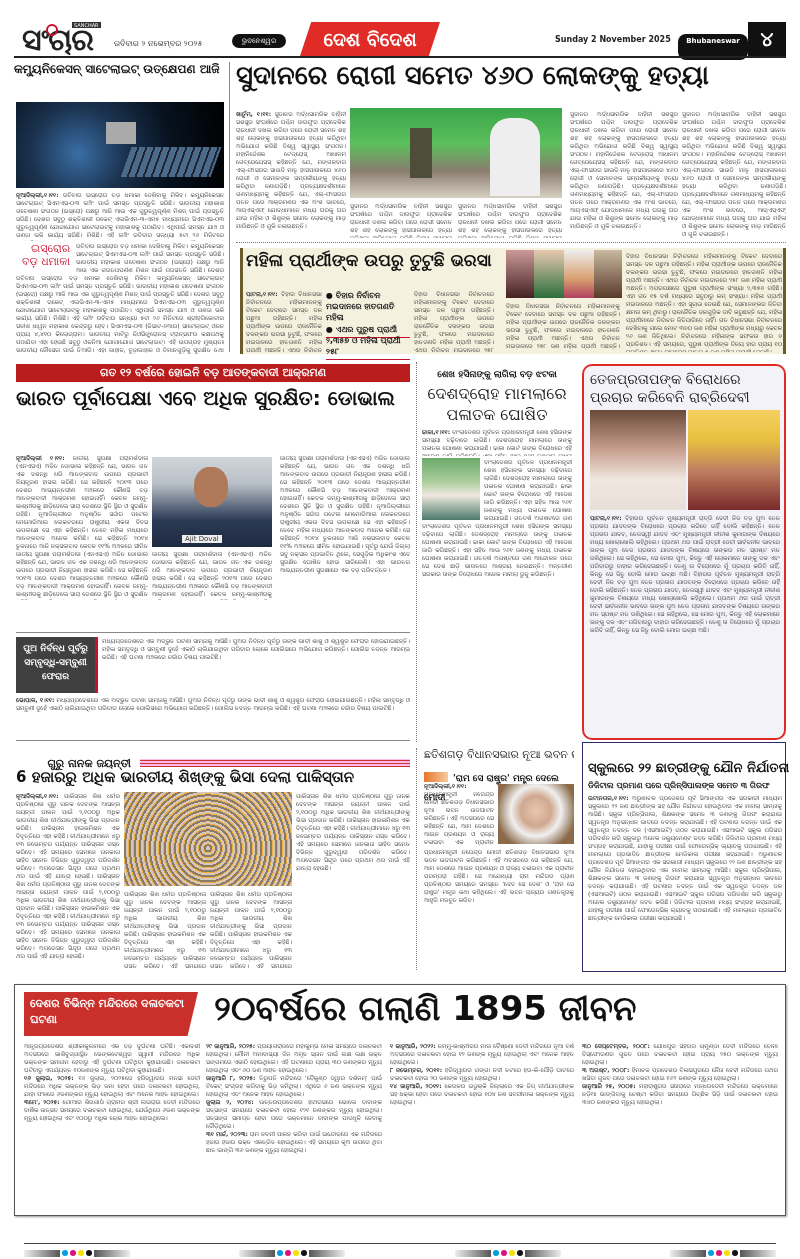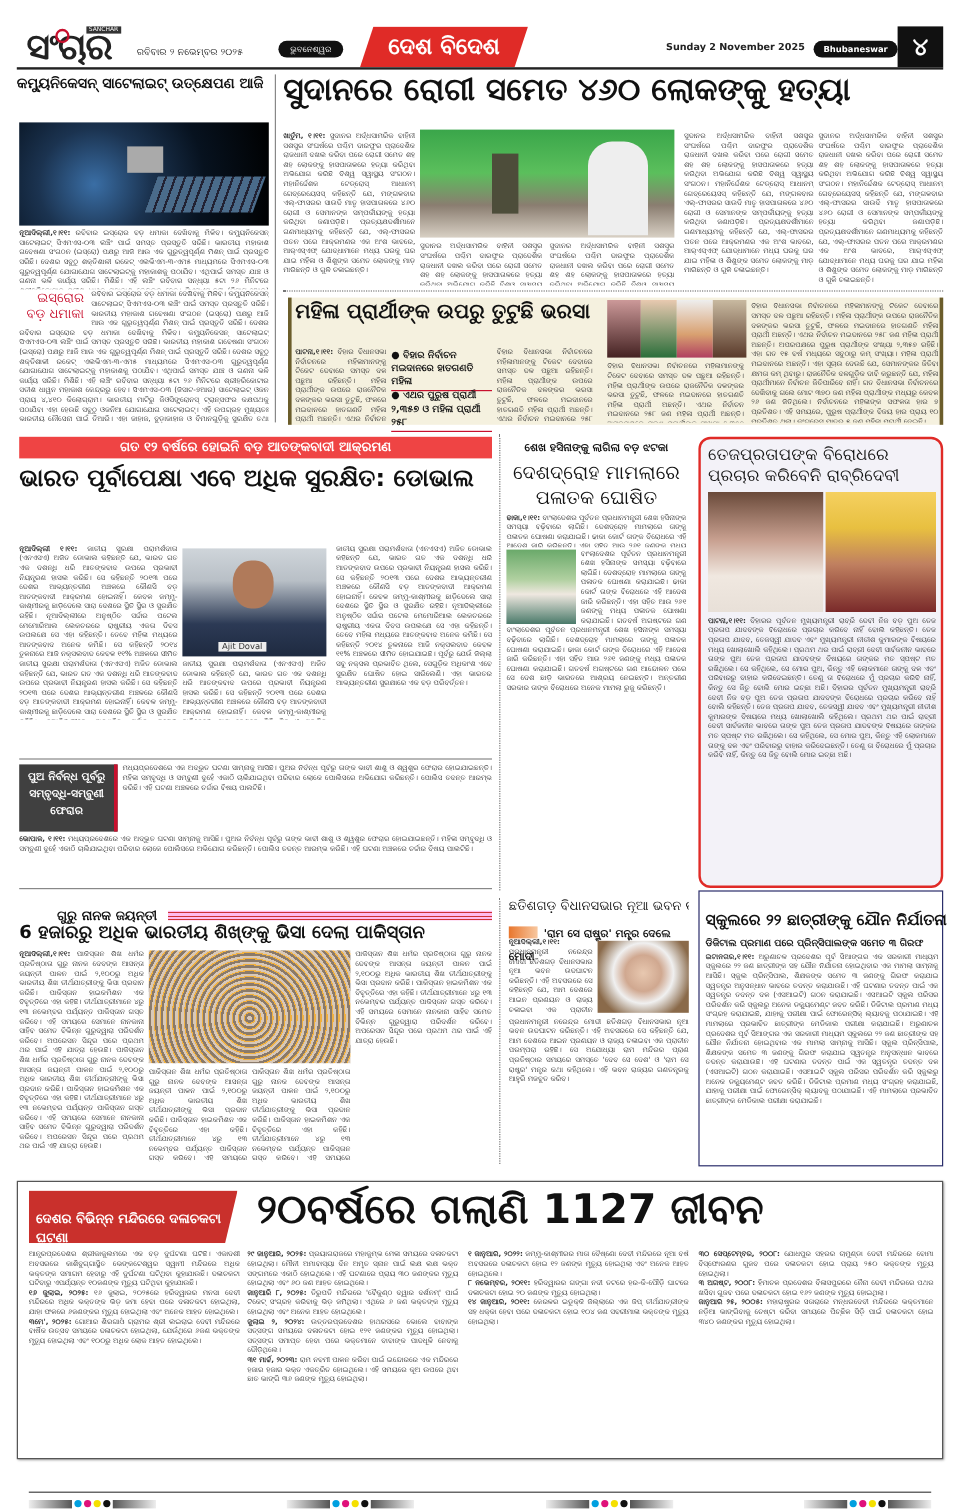--- a/index.html
+++ b/index.html
@@ -5,21 +5,21 @@
   * { box-sizing: border-box; margin: 0; padding: 0; }
   body { width: 800px; height: 1259px; background: #fff; font-family: "DejaVu Sans", sans-serif; color: #111; position: relative; overflow: hidden; }
   .abs { position: absolute; }
   
   .logo { left: 22px; top: 22px; font-size: 30px; font-weight: bold; color: #222; letter-spacing: -1px; }
   .logo-dot { left: 46px; top: 24px; width: 12px; height: 12px; border: 2px solid #c8102e; border-radius: 50%; }
   .odia-date { left: 114px; top: 39px; font-size: 8px; color: #222; }
   .loc-pill { left: 232px; top: 34px; width: 54px; height: 14px; background: #111; color: #fff; font-size: 7px; border-radius: 8px; text-align: center; line-height: 14px; }
   .section-banner { left: 300px; top: 22px; width: 140px; height: 34px; background: #e02b27; color: #fff; font-size: 19px; font-weight: bold; text-align: center; line-height: 34px; clip-path: polygon(8% 0, 100% 0, 92% 100%, 0 100%); }
   .eng-date { left: 555px; top: 35px; font-size: 8px; font-weight: bold; color: #222; }
-  .eng-pill { left: 678px; top: 34px; width: 70px; height: 14px; background: #111; color: #fff; font-size: 7px; border-radius: 8px; text-align: center; line-height: 14px; font-weight: bold; }
+  .eng-pill { left: 678px; top: 34px; width: 70px; height: 26px; background: #111; color: #fff; font-size: 7px; border-radius: 8px; text-align: center; line-height: 14px; font-weight: bold; }
   .page-no { left: 748px; top: 22px; width: 38px; height: 34px; background: #111; color: #fff; font-size: 20px; text-align: center; line-height: 34px; font-weight: bold; }
   .mast-rule { left: 14px; top: 56px; width: 772px; height: 2px; background: #222; }
   
   .hl { font-weight: bold; color: #111; }
   .body-text { font-size: 6px; line-height: 8px; color: #333; overflow: hidden; text-align: justify; }
   .photo { background: linear-gradient(135deg,#556 0%,#889 50%,#334 100%); }
   .vrule { width: 1px; background: #888; }
   .hrule { height: 1px; background: #888; }
   .dotted { border-top: 1px dotted #777; height: 0; }
 </style>
@@ -56,31 +56,31 @@
 </div>
 <div class="abs body-text" style="left:350px;top:202px;width:102px;height:36px;">ସୁଦାନର ଅର୍ଦ୍ଧସାମରିକ ବାହିନୀ ସଶସ୍ତ୍ର ସଂଘର୍ଷରେ ପଶ୍ଚିମ ଦାରଫୁର ପ୍ରାଦେଶିକ ରାଜଧାନୀ ଦଖଲ କରିବା ପରେ ରୋଗୀ ସମେତ ଶହ ଶହ ଲୋକଙ୍କୁ ହାସପାତାଳରେ ହତ୍ୟା କରିଥିବା ଅଭିଯୋଗ କରିଛି ବିଶ୍ୱ ସ୍ୱାସ୍ଥ୍ୟ ସଂଗଠନ। ମହାନିର୍ଦ୍ଦେଶକ ଟେଡ୍ରୋସ୍ ଆଧାନମ୍ ଗେବ୍ରେୟେସସ୍ କହିଛନ୍ତି ଯେ, ମଙ୍ଗଳବାର ଏଲ୍-ଫାସରର ସାଉଦି ମାତୃ ହାସପାତାଳରେ ୪୬୦ ରୋଗୀ ଓ ସେମାନଙ୍କ ସମ୍ପର୍କୀୟଙ୍କୁ ହତ୍ୟା କରିଥିବା ଜଣାପଡ଼ିଛି। ପ୍ରତ୍ୟକ୍ଷଦର୍ଶୀମାନେ ଗଣମାଧ୍ୟମକୁ କହିଛନ୍ତି ଯେ, ଏଲ୍-ଫାସରର ପତନ ପରେ ଆକ୍ରମଣର ଏକ ଅଂଶ ଭାବରେ, ଆର୍‌ଏସ୍‌ଏଫ୍ ଯୋଦ୍ଧାମାନେ ମଧ୍ୟ ଘରକୁ ଘର ଯାଇ ମହିଳା ଓ ଶିଶୁଙ୍କ ସମେତ ଲୋକଙ୍କୁ ମାଡ଼ ମାରିଛନ୍ତି ଓ ଗୁଳି ଚଳାଇଛନ୍ତି।</div>
 <div class="abs body-text" style="left:458px;top:202px;width:104px;height:36px;">ସୁଦାନର ଅର୍ଦ୍ଧସାମରିକ ବାହିନୀ ସଶସ୍ତ୍ର ସଂଘର୍ଷରେ ପଶ୍ଚିମ ଦାରଫୁର ପ୍ରାଦେଶିକ ରାଜଧାନୀ ଦଖଲ କରିବା ପରେ ରୋଗୀ ସମେତ ଶହ ଶହ ଲୋକଙ୍କୁ ହାସପାତାଳରେ ହତ୍ୟା କରିଥିବା ଅଭିଯୋଗ କରିଛି ବିଶ୍ୱ ସ୍ୱାସ୍ଥ୍ୟ ସଂଗଠନ। ମହାନିର୍ଦ୍ଦେଶକ ଟେଡ୍ରୋସ୍ ଆଧାନମ୍ ଗେବ୍ରେୟେସସ୍ କହିଛନ୍ତି ଯେ, ମଙ୍ଗଳବାର ଏଲ୍-ଫାସରର ସାଉଦି ମାତୃ ହାସପାତାଳରେ ୪୬୦ ରୋଗୀ ଓ ସେମାନଙ୍କ ସମ୍ପର୍କୀୟଙ୍କୁ ହତ୍ୟା କରିଥିବା ଜଣାପଡ଼ିଛି। ପ୍ରତ୍ୟକ୍ଷଦର୍ଶୀମାନେ ଗଣମାଧ୍ୟମକୁ କହିଛନ୍ତି ଯେ, ଏଲ୍-ଫାସରର ପତନ ପରେ ଆକ୍ରମଣର ଏକ ଅଂଶ ଭାବରେ, ଆର୍‌ଏସ୍‌ଏଫ୍ ଯୋଦ୍ଧାମାନେ ମଧ୍ୟ ଘରକୁ ଘର ଯାଇ ମହିଳା ଓ ଶିଶୁଙ୍କ ସମେତ ଲୋକଙ୍କୁ ମାଡ଼ ମାରିଛନ୍ତି ଓ ଗୁଳି ଚଳାଇଛନ୍ତି।</div>
 <div class="abs body-text" style="left:570px;top:110px;width:108px;height:128px;">ସୁଦାନର ଅର୍ଦ୍ଧସାମରିକ ବାହିନୀ ସଶସ୍ତ୍ର ସଂଘର୍ଷରେ ପଶ୍ଚିମ ଦାରଫୁର ପ୍ରାଦେଶିକ ରାଜଧାନୀ ଦଖଲ କରିବା ପରେ ରୋଗୀ ସମେତ ଶହ ଶହ ଲୋକଙ୍କୁ ହାସପାତାଳରେ ହତ୍ୟା କରିଥିବା ଅଭିଯୋଗ କରିଛି ବିଶ୍ୱ ସ୍ୱାସ୍ଥ୍ୟ ସଂଗଠନ। ମହାନିର୍ଦ୍ଦେଶକ ଟେଡ୍ରୋସ୍ ଆଧାନମ୍ ଗେବ୍ରେୟେସସ୍ କହିଛନ୍ତି ଯେ, ମଙ୍ଗଳବାର ଏଲ୍-ଫାସରର ସାଉଦି ମାତୃ ହାସପାତାଳରେ ୪୬୦ ରୋଗୀ ଓ ସେମାନଙ୍କ ସମ୍ପର୍କୀୟଙ୍କୁ ହତ୍ୟା କରିଥିବା ଜଣାପଡ଼ିଛି। ପ୍ରତ୍ୟକ୍ଷଦର୍ଶୀମାନେ ଗଣମାଧ୍ୟମକୁ କହିଛନ୍ତି ଯେ, ଏଲ୍-ଫାସରର ପତନ ପରେ ଆକ୍ରମଣର ଏକ ଅଂଶ ଭାବରେ, ଆର୍‌ଏସ୍‌ଏଫ୍ ଯୋଦ୍ଧାମାନେ ମଧ୍ୟ ଘରକୁ ଘର ଯାଇ ମହିଳା ଓ ଶିଶୁଙ୍କ ସମେତ ଲୋକଙ୍କୁ ମାଡ଼ ମାରିଛନ୍ତି ଓ ଗୁଳି ଚଳାଇଛନ୍ତି।</div>
 <div class="abs body-text" style="left:682px;top:110px;width:104px;height:128px;">ସୁଦାନର ଅର୍ଦ୍ଧସାମରିକ ବାହିନୀ ସଶସ୍ତ୍ର ସଂଘର୍ଷରେ ପଶ୍ଚିମ ଦାରଫୁର ପ୍ରାଦେଶିକ ରାଜଧାନୀ ଦଖଲ କରିବା ପରେ ରୋଗୀ ସମେତ ଶହ ଶହ ଲୋକଙ୍କୁ ହାସପାତାଳରେ ହତ୍ୟା କରିଥିବା ଅଭିଯୋଗ କରିଛି ବିଶ୍ୱ ସ୍ୱାସ୍ଥ୍ୟ ସଂଗଠନ। ମହାନିର୍ଦ୍ଦେଶକ ଟେଡ୍ରୋସ୍ ଆଧାନମ୍ ଗେବ୍ରେୟେସସ୍ କହିଛନ୍ତି ଯେ, ମଙ୍ଗଳବାର ଏଲ୍-ଫାସରର ସାଉଦି ମାତୃ ହାସପାତାଳରେ ୪୬୦ ରୋଗୀ ଓ ସେମାନଙ୍କ ସମ୍ପର୍କୀୟଙ୍କୁ ହତ୍ୟା କରିଥିବା ଜଣାପଡ଼ିଛି। ପ୍ରତ୍ୟକ୍ଷଦର୍ଶୀମାନେ ଗଣମାଧ୍ୟମକୁ କହିଛନ୍ତି ଯେ, ଏଲ୍-ଫାସରର ପତନ ପରେ ଆକ୍ରମଣର ଏକ ଅଂଶ ଭାବରେ, ଆର୍‌ଏସ୍‌ଏଫ୍ ଯୋଦ୍ଧାମାନେ ମଧ୍ୟ ଘରକୁ ଘର ଯାଇ ମହିଳା ଓ ଶିଶୁଙ୍କ ସମେତ ଲୋକଙ୍କୁ ମାଡ଼ ମାରିଛନ୍ତି ଓ ଗୁଳି ଚଳାଇଛନ୍ତି।</div>
 <div class="abs dotted" style="left:236px;top:242px;width:550px;"></div>
 
 <div class="abs" style="left:240px;top:248px;width:546px;height:106px;background:#f5f1df;border-left:3px solid #6b5d2b;border-right:3px solid #6b5d2b;"></div>
 <div class="abs hl" style="left:246px;top:250px;width:260px;font-size:17px;white-space:nowrap;">ମହିଳା ପ୍ରାର୍ଥୀଙ୍କ ଉପରୁ ତୁଟୁଛି ଭରସା</div>
 <div class="abs body-text" style="left:246px;top:290px;width:76px;height:62px;"><span style="font-weight:bold">ପାଟନା,୧।୧୧:</span> <span>ବିହାର ବିଧାନସଭା ନିର୍ବାଚନରେ ମହିଳାମାନଙ୍କୁ ଟିକେଟ ଦେବାରେ ସମସ୍ତ ଦଳ ପଛୁଆ ରହିଛନ୍ତି। ମହିଳା ପ୍ରାର୍ଥୀଙ୍କ ଉପରେ ରାଜନୈତିକ ଦଳଙ୍କର ଭରସା ତୁଟୁଛି, ଫଳରେ ମଇଦାନରେ ହାତଗଣତି ମହିଳା ପ୍ରାର୍ଥୀ ଅଛନ୍ତି। ଏଥର ନିର୍ବାଚନ ମଇଦାନରେ ୨୫୮ ଜଣ ମହିଳା ପ୍ରାର୍ଥୀ ଅଛନ୍ତି। ଅପରପକ୍ଷରେ ପୁରୁଷ ପ୍ରାର୍ଥୀଙ୍କ ସଂଖ୍ୟା ୨,୩୫୭ ରହିଛି। ଏହା ଗତ ୧୫ ବର୍ଷ ମଧ୍ୟରେ ସବୁଠାରୁ କମ୍ ସଂଖ୍ୟା। ମହିଳା ପ୍ରାର୍ଥୀ ମଇଦାନରେ ଅଛନ୍ତି। ଏହା ସୂଚାଉ ଦେଉଛି ଯେ, ସେମାନଙ୍କର ଜିତିବା କ୍ଷମତା କମ୍ ଥିବାରୁ। ରାଜନୈତିକ ଦଳଗୁଡ଼ିକ ଦାବି କରୁଛନ୍ତି ଯେ, ମହିଳା ପ୍ରାର୍ଥୀମାନେ ନିର୍ବାଚନ ଜିତିପାରିବେ ନାହିଁ। ଗତ ବିଧାନସଭା ନିର୍ବାଚନରେ ଦେଖିବାକୁ ଗଲେ ମୋଟ ୩୭୦ ଜଣ ମହିଳା ପ୍ରାର୍ଥୀଙ୍କ ମଧ୍ୟରୁ କେବଳ ୨୬ ଜଣ ଜିତିଥିଲେ। ନିର୍ବାଚନରେ ମହିଳାଙ୍କ ସଫଳତା ହାର ୭ ପ୍ରତିଶତ। ଏହି ସମୟରେ, ପୁରୁଷ ପ୍ରାର୍ଥୀଙ୍କ ବିଜୟ ହାର ପ୍ରାୟ ୧୦ ପ୍ରତିଶତ ଥିଲା। କଂଗ୍ରେସ ମାତ୍ର ୫ ଜଣ ମହିଳା ପ୍ରାର୍ଥୀ ଦେଇଛି।</span></div>
-<div class="abs" style="left:326px;top:290px;width:84px;font-size:8px;line-height:11px;font-weight:bold;border-bottom:1px solid #c8102e;padding-bottom:2px;">● <span>ବିହାର ନିର୍ବାଚନ ମଇଦାନରେ ହାତଗଣତି ମହିଳା</span></div>
+<div class="abs" style="left:326px;top:290px;width:84px;font-size:8px;line-height:11px;font-weight:bold;border-bottom:1px solid #c8102e;padding-bottom:14px;">● <span>ବିହାର ନିର୍ବାଚନ ମଇଦାନରେ ହାତଗଣତି ମହିଳା</span></div>
 <div class="abs" style="left:326px;top:324px;width:84px;font-size:8px;line-height:11px;font-weight:bold;border-bottom:1px solid #c8102e;padding-bottom:2px;">● <span>ଏଥର ପୁରୁଷ ପ୍ରାର୍ଥୀ ୨,୩୫୭ ଓ ମହିଳା ପ୍ରାର୍ଥୀ ୨୫୮</span></div>
 <div class="abs body-text" style="left:414px;top:290px;width:80px;height:62px;">ବିହାର ବିଧାନସଭା ନିର୍ବାଚନରେ ମହିଳାମାନଙ୍କୁ ଟିକେଟ ଦେବାରେ ସମସ୍ତ ଦଳ ପଛୁଆ ରହିଛନ୍ତି। ମହିଳା ପ୍ରାର୍ଥୀଙ୍କ ଉପରେ ରାଜନୈତିକ ଦଳଙ୍କର ଭରସା ତୁଟୁଛି, ଫଳରେ ମଇଦାନରେ ହାତଗଣତି ମହିଳା ପ୍ରାର୍ଥୀ ଅଛନ୍ତି। ଏଥର ନିର୍ବାଚନ ମଇଦାନରେ ୨୫୮ ଜଣ ମହିଳା ପ୍ରାର୍ଥୀ ଅଛନ୍ତି। ଅପରପକ୍ଷରେ ପୁରୁଷ ପ୍ରାର୍ଥୀଙ୍କ ସଂଖ୍ୟା ୨,୩୫୭ ରହିଛି। ଏହା ଗତ ୧୫ ବର୍ଷ ମଧ୍ୟରେ ସବୁଠାରୁ କମ୍ ସଂଖ୍ୟା। ମହିଳା ପ୍ରାର୍ଥୀ ମଇଦାନରେ ଅଛନ୍ତି। ଏହା ସୂଚାଉ ଦେଉଛି ଯେ, ସେମାନଙ୍କର ଜିତିବା କ୍ଷମତା କମ୍ ଥିବାରୁ। ରାଜନୈତିକ ଦଳଗୁଡ଼ିକ ଦାବି କରୁଛନ୍ତି ଯେ, ମହିଳା ପ୍ରାର୍ଥୀମାନେ ନିର୍ବାଚନ ଜିତିପାରିବେ ନାହିଁ। ଗତ ବିଧାନସଭା ନିର୍ବାଚନରେ ଦେଖିବାକୁ ଗଲେ ମୋଟ ୩୭୦ ଜଣ ମହିଳା ପ୍ରାର୍ଥୀଙ୍କ ମଧ୍ୟରୁ କେବଳ ୨୬ ଜଣ ଜିତିଥିଲେ। ନିର୍ବାଚନରେ ମହିଳାଙ୍କ ସଫଳତା ହାର ୭ ପ୍ରତିଶତ। ଏହି ସମୟରେ, ପୁରୁଷ ପ୍ରାର୍ଥୀଙ୍କ ବିଜୟ ହାର ପ୍ରାୟ ୧୦ ପ୍ରତିଶତ ଥିଲା। କଂଗ୍ରେସ ମାତ୍ର ୫ ଜଣ ମହିଳା ପ୍ରାର୍ଥୀ ଦେଇଛି।</div>
 <div class="abs photo" style="left:506px;top:250px;width:28px;height:48px;background:linear-gradient(#c99 0%,#422 100%);"></div>
 <div class="abs photo" style="left:534px;top:250px;width:30px;height:48px;background:linear-gradient(#e8c9b0 0%,#2b6e3a 100%);"></div>
 <div class="abs photo" style="left:564px;top:250px;width:30px;height:48px;background:linear-gradient(#eee 0%,#d8a070 60%,#b04060 100%);"></div>
 <div class="abs photo" style="left:594px;top:250px;width:28px;height:48px;background:linear-gradient(#c8b9a0 0%,#5a3a2a 100%);"></div>
 <div class="abs body-text" style="left:506px;top:302px;width:114px;height:50px;">ବିହାର ବିଧାନସଭା ନିର୍ବାଚନରେ ମହିଳାମାନଙ୍କୁ ଟିକେଟ ଦେବାରେ ସମସ୍ତ ଦଳ ପଛୁଆ ରହିଛନ୍ତି। ମହିଳା ପ୍ରାର୍ଥୀଙ୍କ ଉପରେ ରାଜନୈତିକ ଦଳଙ୍କର ଭରସା ତୁଟୁଛି, ଫଳରେ ମଇଦାନରେ ହାତଗଣତି ମହିଳା ପ୍ରାର୍ଥୀ ଅଛନ୍ତି। ଏଥର ନିର୍ବାଚନ ମଇଦାନରେ ୨୫୮ ଜଣ ମହିଳା ପ୍ରାର୍ଥୀ ଅଛନ୍ତି। ଅପରପକ୍ଷରେ ପୁରୁଷ ପ୍ରାର୍ଥୀଙ୍କ ସଂଖ୍ୟା ୨,୩୫୭ ରହିଛି। ଏହା ଗତ ୧୫ ବର୍ଷ ମଧ୍ୟରେ ସବୁଠାରୁ କମ୍ ସଂଖ୍ୟା। ମହିଳା ପ୍ରାର୍ଥୀ ମଇଦାନରେ ଅଛନ୍ତି। ଏହା ସୂଚାଉ ଦେଉଛି ଯେ, ସେମାନଙ୍କର ଜିତିବା କ୍ଷମତା କମ୍ ଥିବାରୁ। ରାଜନୈତିକ ଦଳଗୁଡ଼ିକ ଦାବି କରୁଛନ୍ତି ଯେ, ମହିଳା ପ୍ରାର୍ଥୀମାନେ ନିର୍ବାଚନ ଜିତିପାରିବେ ନାହିଁ। ଗତ ବିଧାନସଭା ନିର୍ବାଚନରେ ଦେଖିବାକୁ ଗଲେ ମୋଟ ୩୭୦ ଜଣ ମହିଳା ପ୍ରାର୍ଥୀଙ୍କ ମଧ୍ୟରୁ କେବଳ ୨୬ ଜଣ ଜିତିଥିଲେ। ନିର୍ବାଚନରେ ମହିଳାଙ୍କ ସଫଳତା ହାର ୭ ପ୍ରତିଶତ। ଏହି ସମୟରେ, ପୁରୁଷ ପ୍ରାର୍ଥୀଙ୍କ ବିଜୟ ହାର ପ୍ରାୟ ୧୦ ପ୍ରତିଶତ ଥିଲା। କଂଗ୍ରେସ ମାତ୍ର ୫ ଜଣ ମହିଳା ପ୍ରାର୍ଥୀ ଦେଇଛି।</div>
 <div class="abs body-text" style="left:626px;top:252px;width:156px;height:100px;">ବିହାର ବିଧାନସଭା ନିର୍ବାଚନରେ ମହିଳାମାନଙ୍କୁ ଟିକେଟ ଦେବାରେ ସମସ୍ତ ଦଳ ପଛୁଆ ରହିଛନ୍ତି। ମହିଳା ପ୍ରାର୍ଥୀଙ୍କ ଉପରେ ରାଜନୈତିକ ଦଳଙ୍କର ଭରସା ତୁଟୁଛି, ଫଳରେ ମଇଦାନରେ ହାତଗଣତି ମହିଳା ପ୍ରାର୍ଥୀ ଅଛନ୍ତି। ଏଥର ନିର୍ବାଚନ ମଇଦାନରେ ୨୫୮ ଜଣ ମହିଳା ପ୍ରାର୍ଥୀ ଅଛନ୍ତି। ଅପରପକ୍ଷରେ ପୁରୁଷ ପ୍ରାର୍ଥୀଙ୍କ ସଂଖ୍ୟା ୨,୩୫୭ ରହିଛି। ଏହା ଗତ ୧୫ ବର୍ଷ ମଧ୍ୟରେ ସବୁଠାରୁ କମ୍ ସଂଖ୍ୟା। ମହିଳା ପ୍ରାର୍ଥୀ ମଇଦାନରେ ଅଛନ୍ତି। ଏହା ସୂଚାଉ ଦେଉଛି ଯେ, ସେମାନଙ୍କର ଜିତିବା କ୍ଷମତା କମ୍ ଥିବାରୁ। ରାଜନୈତିକ ଦଳଗୁଡ଼ିକ ଦାବି କରୁଛନ୍ତି ଯେ, ମହିଳା ପ୍ରାର୍ଥୀମାନେ ନିର୍ବାଚନ ଜିତିପାରିବେ ନାହିଁ। ଗତ ବିଧାନସଭା ନିର୍ବାଚନରେ ଦେଖିବାକୁ ଗଲେ ମୋଟ ୩୭୦ ଜଣ ମହିଳା ପ୍ରାର୍ଥୀଙ୍କ ମଧ୍ୟରୁ କେବଳ ୨୬ ଜଣ ଜିତିଥିଲେ। ନିର୍ବାଚନରେ ମହିଳାଙ୍କ ସଫଳତା ହାର ୭ ପ୍ରତିଶତ। ଏହି ସମୟରେ, ପୁରୁଷ ପ୍ରାର୍ଥୀଙ୍କ ବିଜୟ ହାର ପ୍ରାୟ ୧୦ ପ୍ରତିଶତ ଥିଲା। କଂଗ୍ରେସ ମାତ୍ର ୫ ଜଣ ମହିଳା ପ୍ରାର୍ଥୀ ଦେଇଛି।</div>
 
-<div class="abs" style="left:16px;top:364px;width:394px;height:18px;background:#ef4444;color:#fff;font-size:11px;font-weight:bold;text-align:center;line-height:18px;">ଗତ ୧୨ ବର୍ଷରେ ହୋଇନି ବଡ଼ ଆତଙ୍କବାଦୀ ଆକ୍ରମଣ</div>
+<div class="abs" style="left:16px;top:364px;width:394px;height:18px;background:#b91c1c;color:#fff;font-size:11px;font-weight:bold;text-align:center;line-height:18px;">ଗତ ୧୨ ବର୍ଷରେ ହୋଇନି ବଡ଼ ଆତଙ୍କବାଦୀ ଆକ୍ରମଣ</div>
 <div class="abs hl" style="left:16px;top:386px;width:394px;font-size:20px;white-space:nowrap;overflow:hidden;">ଭାରତ ପୂର୍ବାପେକ୍ଷା ଏବେ ଅଧିକ ସୁରକ୍ଷିତ: ଡୋଭାଲ</div>
 <div class="abs body-text" style="left:16px;top:454px;width:132px;height:96px;"><span style="font-weight:bold">ନୂଆଦିଲ୍ଲୀ ୧।୧୧:</span> <span>ଜାତୀୟ ସୁରକ୍ଷା ପରାମର୍ଶଦାତା (ଏନଏସଏ) ଅଜିତ ଡୋଭାଲ କହିଛନ୍ତି ଯେ, ଭାରତ ଗତ ଏକ ଦଶନ୍ଧି ଧରି ଆତଙ୍କବାଦ ଉପରେ ପ୍ରଭାବୀ ନିୟନ୍ତ୍ରଣ ହାସଲ କରିଛି। ସେ କହିଛନ୍ତି ୨୦୧୩ ପରେ ଦେଶର ଆଭ୍ୟନ୍ତରୀଣ ଅଞ୍ଚଳରେ କୌଣସି ବଡ଼ ଆତଙ୍କବାଦୀ ଆକ୍ରମଣ ହୋଇନାହିଁ। କେବଳ ଜମ୍ମୁ-କାଶ୍ମୀରକୁ ଛାଡ଼ିଦେଲେ ସାରା ଦେଶରେ ସ୍ଥିତି ସ୍ଥିର ଓ ସୁରକ୍ଷିତ ରହିଛି। ନୂଆଦିଲ୍ଲୀରେ ଅନୁଷ୍ଠିତ ସର୍ଦ୍ଦାର ପଟେଲ ମେମୋରିଆଲ ଲେକଚରରେ ରାଷ୍ଟ୍ରୀୟ ଏକତା ଦିବସ ଉପଲକ୍ଷେ ସେ ଏହା କହିଛନ୍ତି। ତେବେ ମହିଳା ମଧ୍ୟରେ ଆତଙ୍କବାଦ ଅନେକ କମିଛି। ସେ କହିଛନ୍ତି ୨୦୧୪ ତୁଳନାରେ ଆଜି ନକ୍ସଲବାଦ କେବଳ ୧୧% ଅଞ୍ଚଳରେ ସୀମିତ ହୋଇଯାଇଛି। ପୂର୍ବରୁ ଯେଉଁ ଜିଲ୍ଲା ସବୁ ନକ୍ସଲ ପ୍ରଭାବିତ ଥିଲେ, ସେଗୁଡ଼ିକ ଅଧିକାଂଶ ଏବେ ସୁରକ୍ଷିତ ଘୋଷିତ ହୋଇ ସାରିଲେଣି। ଏହା ଭାରତର ଆଭ୍ୟନ୍ତରୀଣ ସୁରକ୍ଷାରେ ଏକ ବଡ଼ ପରିବର୍ତ୍ତନ।</span></div>
 <div class="abs photo" style="left:152px;top:457px;width:120px;height:90px;background:linear-gradient(180deg,#cfd5da 0%,#b8bfc6 30%,#2c3a55 70%,#1e2a40 100%);">
   <div style="position:absolute;left:42px;top:10px;width:34px;height:40px;background:#b07a5a;border-radius:45%;"></div>
   <div style="position:absolute;left:30px;top:78px;font-size:7px;color:#333;background:#eee;padding:0 3px;">Ajit Doval</div>
 </div>
 <div class="abs body-text" style="left:152px;top:550px;width:120px;height:50px;">ଜାତୀୟ ସୁରକ୍ଷା ପରାମର୍ଶଦାତା (ଏନଏସଏ) ଅଜିତ ଡୋଭାଲ କହିଛନ୍ତି ଯେ, ଭାରତ ଗତ ଏକ ଦଶନ୍ଧି ଧରି ଆତଙ୍କବାଦ ଉପରେ ପ୍ରଭାବୀ ନିୟନ୍ତ୍ରଣ ହାସଲ କରିଛି। ସେ କହିଛନ୍ତି ୨୦୧୩ ପରେ ଦେଶର ଆଭ୍ୟନ୍ତରୀଣ ଅଞ୍ଚଳରେ କୌଣସି ବଡ଼ ଆତଙ୍କବାଦୀ ଆକ୍ରମଣ ହୋଇନାହିଁ। କେବଳ ଜମ୍ମୁ-କାଶ୍ମୀରକୁ ଛାଡ଼ିଦେଲେ ସାରା ଦେଶରେ ସ୍ଥିତି ସ୍ଥିର ଓ ସୁରକ୍ଷିତ ରହିଛି। ନୂଆଦିଲ୍ଲୀରେ ଅନୁଷ୍ଠିତ ସର୍ଦ୍ଦାର ପଟେଲ ମେମୋରିଆଲ ଲେକଚରରେ ରାଷ୍ଟ୍ରୀୟ ଏକତା ଦିବସ ଉପଲକ୍ଷେ ସେ ଏହା କହିଛନ୍ତି। ତେବେ ମହିଳା ମଧ୍ୟରେ ଆତଙ୍କବାଦ ଅନେକ କମିଛି। ସେ କହିଛନ୍ତି ୨୦୧୪ ତୁଳନାରେ ଆଜି ନକ୍ସଲବାଦ କେବଳ ୧୧% ଅଞ୍ଚଳରେ ସୀମିତ ହୋଇଯାଇଛି। ପୂର୍ବରୁ ଯେଉଁ ଜିଲ୍ଲା ସବୁ ନକ୍ସଲ ପ୍ରଭାବିତ ଥିଲେ, ସେଗୁଡ଼ିକ ଅଧିକାଂଶ ଏବେ ସୁରକ୍ଷିତ ଘୋଷିତ ହୋଇ ସାରିଲେଣି। ଏହା ଭାରତର ଆଭ୍ୟନ୍ତରୀଣ ସୁରକ୍ଷାରେ ଏକ ବଡ଼ ପରିବର୍ତ୍ତନ।</div>
 <div class="abs body-text" style="left:280px;top:454px;width:130px;height:146px;">ଜାତୀୟ ସୁରକ୍ଷା ପରାମର୍ଶଦାତା (ଏନଏସଏ) ଅଜିତ ଡୋଭାଲ କହିଛନ୍ତି ଯେ, ଭାରତ ଗତ ଏକ ଦଶନ୍ଧି ଧରି ଆତଙ୍କବାଦ ଉପରେ ପ୍ରଭାବୀ ନିୟନ୍ତ୍ରଣ ହାସଲ କରିଛି। ସେ କହିଛନ୍ତି ୨୦୧୩ ପରେ ଦେଶର ଆଭ୍ୟନ୍ତରୀଣ ଅଞ୍ଚଳରେ କୌଣସି ବଡ଼ ଆତଙ୍କବାଦୀ ଆକ୍ରମଣ ହୋଇନାହିଁ। କେବଳ ଜମ୍ମୁ-କାଶ୍ମୀରକୁ ଛାଡ଼ିଦେଲେ ସାରା ଦେଶରେ ସ୍ଥିତି ସ୍ଥିର ଓ ସୁରକ୍ଷିତ ରହିଛି। ନୂଆଦିଲ୍ଲୀରେ ଅନୁଷ୍ଠିତ ସର୍ଦ୍ଦାର ପଟେଲ ମେମୋରିଆଲ ଲେକଚରରେ ରାଷ୍ଟ୍ରୀୟ ଏକତା ଦିବସ ଉପଲକ୍ଷେ ସେ ଏହା କହିଛନ୍ତି। ତେବେ ମହିଳା ମଧ୍ୟରେ ଆତଙ୍କବାଦ ଅନେକ କମିଛି। ସେ କହିଛନ୍ତି ୨୦୧୪ ତୁଳନାରେ ଆଜି ନକ୍ସଲବାଦ କେବଳ ୧୧% ଅଞ୍ଚଳରେ ସୀମିତ ହୋଇଯାଇଛି। ପୂର୍ବରୁ ଯେଉଁ ଜିଲ୍ଲା ସବୁ ନକ୍ସଲ ପ୍ରଭାବିତ ଥିଲେ, ସେଗୁଡ଼ିକ ଅଧିକାଂଶ ଏବେ ସୁରକ୍ଷିତ ଘୋଷିତ ହୋଇ ସାରିଲେଣି। ଏହା ଭାରତର ଆଭ୍ୟନ୍ତରୀଣ ସୁରକ୍ଷାରେ ଏକ ବଡ଼ ପରିବର୍ତ୍ତନ।</div>
 <div class="abs body-text" style="left:16px;top:550px;width:132px;height:50px;">ଜାତୀୟ ସୁରକ୍ଷା ପରାମର୍ଶଦାତା (ଏନଏସଏ) ଅଜିତ ଡୋଭାଲ କହିଛନ୍ତି ଯେ, ଭାରତ ଗତ ଏକ ଦଶନ୍ଧି ଧରି ଆତଙ୍କବାଦ ଉପରେ ପ୍ରଭାବୀ ନିୟନ୍ତ୍ରଣ ହାସଲ କରିଛି। ସେ କହିଛନ୍ତି ୨୦୧୩ ପରେ ଦେଶର ଆଭ୍ୟନ୍ତରୀଣ ଅଞ୍ଚଳରେ କୌଣସି ବଡ଼ ଆତଙ୍କବାଦୀ ଆକ୍ରମଣ ହୋଇନାହିଁ। କେବଳ ଜମ୍ମୁ-କାଶ୍ମୀରକୁ ଛାଡ଼ିଦେଲେ ସାରା ଦେଶରେ ସ୍ଥିତି ସ୍ଥିର ଓ ସୁରକ୍ଷିତ ରହିଛି। ନୂଆଦିଲ୍ଲୀରେ ଅନୁଷ୍ଠିତ ସର୍ଦ୍ଦାର ପଟେଲ ମେମୋରିଆଲ ଲେକଚରରେ ରାଷ୍ଟ୍ରୀୟ ଏକତା ଦିବସ ଉପଲକ୍ଷେ ସେ ଏହା କହିଛନ୍ତି। ତେବେ ମହିଳା ମଧ୍ୟରେ ଆତଙ୍କବାଦ ଅନେକ କମିଛି। ସେ କହିଛନ୍ତି ୨୦୧୪ ତୁଳନାରେ ଆଜି ନକ୍ସଲବାଦ କେବଳ ୧୧% ଅଞ୍ଚଳରେ ସୀମିତ ହୋଇଯାଇଛି। ପୂର୍ବରୁ ଯେଉଁ ଜିଲ୍ଲା ସବୁ ନକ୍ସଲ ପ୍ରଭାବିତ ଥିଲେ, ସେଗୁଡ଼ିକ ଅଧିକାଂଶ ଏବେ ସୁରକ୍ଷିତ ଘୋଷିତ ହୋଇ ସାରିଲେଣି। ଏହା ଭାରତର ଆଭ୍ୟନ୍ତରୀଣ ସୁରକ୍ଷାରେ ଏକ ବଡ଼ ପରିବର୍ତ୍ତନ।</div>
 
@@ -124,22 +124,22 @@
 <div class="abs body-text" style="left:424px;top:782px;width:70px;height:64px;"><span style="font-weight:bold">ନୂଆଦିଲ୍ଲୀ,୧।୧୧:</span> <span>ପ୍ରଧାନମନ୍ତ୍ରୀ ନରେନ୍ଦ୍ର ମୋଦୀ ଛତିଶଗଡ଼ ବିଧାନସଭାର ନୂଆ ଭବନ ଉଦଘାଟନ କରିଛନ୍ତି। ଏହି ଅବସରରେ ସେ କହିଛନ୍ତି ଯେ, ଆମ ଦେଶରେ ଆଇନ ପ୍ରଣୟନ ଓ ରାଜ୍ୟ ଚଳାଇବା ଏକ ପ୍ରାଚୀନ ପରମ୍ପରା ରହିଛି। ସେ ଅଯୋଧ୍ୟା ରାମ ମନ୍ଦିରର ପ୍ରାଣ ପ୍ରତିଷ୍ଠାର ସମୟରେ ସମସ୍ତେ 'ଦେବ ସେ ଦେଶ' ଓ 'ରାମ ସେ ରାଷ୍ଟ୍ର' ମନ୍ତ୍ର କଥା କହିଥିଲେ। ଏହି ଭବନ ରାଜ୍ୟର ଗଣତନ୍ତ୍ରକୁ ଆହୁରି ମଜବୁତ କରିବ।</span></div>
 <div class="abs photo" style="left:498px;top:784px;width:76px;height:60px;background:radial-gradient(circle at 50% 45%,#e8c8b0 0%,#d0a890 30%,#f0f0f0 50%,#8a6a4a 80%);"></div>
 <div class="abs body-text" style="left:424px;top:848px;width:150px;height:120px;">ପ୍ରଧାନମନ୍ତ୍ରୀ ନରେନ୍ଦ୍ର ମୋଦୀ ଛତିଶଗଡ଼ ବିଧାନସଭାର ନୂଆ ଭବନ ଉଦଘାଟନ କରିଛନ୍ତି। ଏହି ଅବସରରେ ସେ କହିଛନ୍ତି ଯେ, ଆମ ଦେଶରେ ଆଇନ ପ୍ରଣୟନ ଓ ରାଜ୍ୟ ଚଳାଇବା ଏକ ପ୍ରାଚୀନ ପରମ୍ପରା ରହିଛି। ସେ ଅଯୋଧ୍ୟା ରାମ ମନ୍ଦିରର ପ୍ରାଣ ପ୍ରତିଷ୍ଠାର ସମୟରେ ସମସ୍ତେ 'ଦେବ ସେ ଦେଶ' ଓ 'ରାମ ସେ ରାଷ୍ଟ୍ର' ମନ୍ତ୍ର କଥା କହିଥିଲେ। ଏହି ଭବନ ରାଜ୍ୟର ଗଣତନ୍ତ୍ରକୁ ଆହୁରି ମଜବୁତ କରିବ।</div>
 
 <div class="abs" style="left:582px;top:742px;width:204px;height:230px;border:1px solid #2b2e6b;"></div>
 <div class="abs hl" style="left:588px;top:760px;width:194px;font-size:13px;white-space:nowrap;">ସ୍କୁଲରେ ୨୨ ଛାତ୍ରୀଙ୍କୁ ଯୌନ ନିର୍ଯାତନା</div>
 <div class="abs" style="left:588px;top:781px;width:194px;font-size:8px;font-weight:bold;white-space:nowrap;">ଡିଜିଟାଲ ପ୍ରମାଣ ପରେ ପ୍ରିନ୍ସିପାଲଙ୍କ ସମେତ ୩ ଗିରଫ</div>
 <div class="abs body-text" style="left:588px;top:794px;width:194px;height:174px;"><span style="font-weight:bold">ଇଟାନଗର,୧।୧୧:</span> <span>ଅରୁଣାଚଳ ପ୍ରଦେଶର ପୂର୍ବ ସିଆଙ୍ଗର ଏକ ସରକାରୀ ମାଧ୍ୟମ ସ୍କୁଲରେ ୨୨ ଜଣ ଛାତ୍ରୀଙ୍କ ସହ ଯୌନ ନିର୍ଯାତନା ହୋଇଥିବାର ଏକ ମାମଲା ସାମ୍ନାକୁ ଆସିଛି। ସ୍କୁଲ ପ୍ରିନ୍ସିପାଲ, ଶିକ୍ଷକଙ୍କ ସମେତ ୩ ଜଣଙ୍କୁ ଗିରଫ କରାଯାଇ ସ୍ୱତନ୍ତ୍ର ଅନୁସନ୍ଧାନ ଭାବରେ ତଦନ୍ତ କରାଯାଉଛି। ଏହି ଘଟଣାର ତଦନ୍ତ ପାଇଁ ଏକ ସ୍ୱତନ୍ତ୍ର ତଦନ୍ତ ଦଳ (ଏସଆଇଟି) ଗଠନ କରାଯାଇଛି। ଏସଆଇଟି ସ୍କୁଲ ପରିସର ପରିଦର୍ଶନ କରି ସ୍କୁଲରୁ ଅନେକ ଡକ୍ୟୁମେଣ୍ଟ ଜବତ କରିଛି। ଡିଜିଟାଲ ପ୍ରମାଣ ମଧ୍ୟ ସଂଗ୍ରହ କରାଯାଇଛି, ଯାହାକୁ ପରୀକ୍ଷା ପାଇଁ ଫୋରେନ୍ସିକ୍ ଲ୍ୟାବକୁ ପଠାଯାଇଛି। ଏହି ମାମଲାରେ ପ୍ରଭାବିତ ଛାତ୍ରୀଙ୍କ ମେଡିକାଲ ପରୀକ୍ଷା କରାଯାଇଛି।</span> <span>ଅରୁଣାଚଳ ପ୍ରଦେଶର ପୂର୍ବ ସିଆଙ୍ଗର ଏକ ସରକାରୀ ମାଧ୍ୟମ ସ୍କୁଲରେ ୨୨ ଜଣ ଛାତ୍ରୀଙ୍କ ସହ ଯୌନ ନିର୍ଯାତନା ହୋଇଥିବାର ଏକ ମାମଲା ସାମ୍ନାକୁ ଆସିଛି। ସ୍କୁଲ ପ୍ରିନ୍ସିପାଲ, ଶିକ୍ଷକଙ୍କ ସମେତ ୩ ଜଣଙ୍କୁ ଗିରଫ କରାଯାଇ ସ୍ୱତନ୍ତ୍ର ଅନୁସନ୍ଧାନ ଭାବରେ ତଦନ୍ତ କରାଯାଉଛି। ଏହି ଘଟଣାର ତଦନ୍ତ ପାଇଁ ଏକ ସ୍ୱତନ୍ତ୍ର ତଦନ୍ତ ଦଳ (ଏସଆଇଟି) ଗଠନ କରାଯାଇଛି। ଏସଆଇଟି ସ୍କୁଲ ପରିସର ପରିଦର୍ଶନ କରି ସ୍କୁଲରୁ ଅନେକ ଡକ୍ୟୁମେଣ୍ଟ ଜବତ କରିଛି। ଡିଜିଟାଲ ପ୍ରମାଣ ମଧ୍ୟ ସଂଗ୍ରହ କରାଯାଇଛି, ଯାହାକୁ ପରୀକ୍ଷା ପାଇଁ ଫୋରେନ୍ସିକ୍ ଲ୍ୟାବକୁ ପଠାଯାଇଛି। ଏହି ମାମଲାରେ ପ୍ରଭାବିତ ଛାତ୍ରୀଙ୍କ ମେଡିକାଲ ପରୀକ୍ଷା କରାଯାଇଛି।</span></div>
 
 <div class="abs" style="left:14px;top:984px;width:772px;height:232px;border:1px solid #555;box-shadow:1px 1px 2px #999;"></div>
-<div class="abs" style="left:24px;top:992px;width:174px;height:44px;background:#c9302c;color:#fff;font-size:11px;font-weight:bold;line-height:16px;padding:16px 6px;clip-path:polygon(0 0,100% 0,94% 100%,0 100%);">ଦେଶର ବିଭିନ୍ନ ମନ୍ଦିରରେ ଦଳାଚକଟା ଘଟଣା</div>
-<div class="abs" style="left:214px;top:988px;width:570px;font-size:34px;white-space:nowrap;font-weight:bold;">୨୦ବର୍ଷରେ ଗଲାଣି 1127 ଜୀବନ</div>
+<div class="abs" style="left:24px;top:992px;width:174px;height:44px;background:#c9302c;color:#fff;font-size:11px;font-weight:bold;line-height:16px;padding:4px 6px;clip-path:polygon(0 0,100% 0,94% 100%,0 100%);">ଦେଶର ବିଭିନ୍ନ ମନ୍ଦିରରେ ଦଳାଚକଟା ଘଟଣା</div>
+<div class="abs" style="left:214px;top:988px;width:570px;font-size:34px;white-space:nowrap;font-weight:bold;">୨୦ବର୍ଷରେ ଗଲାଣି 1895 ଜୀବନ</div>
 
 <div class="abs body-text" style="left:24px;top:1042px;width:176px;height:170px;">
   <span>ଆନ୍ଧ୍ରପ୍ରଦେଶର ଶ୍ରୀକାକୁଲମରେ ଏକ ବଡ଼ ଦୁର୍ଘଟଣା ଘଟିଛି। ଏକାଦଶୀ ଅବସରରେ କାଶିବୁଗ୍ଗାସ୍ଥିତ ଭେଙ୍କଟେଶ୍ୱର ସ୍ୱାମୀ ମନ୍ଦିରରେ ଅଧିକ ଭକ୍ତଙ୍କ ସମାଗମ ହେବାରୁ ଏହି ଦୁର୍ଘଟଣା ଘଟିଥିବା କୁହାଯାଉଛି। ଦଳାଚକଟା ଘଟିବାରୁ ଏପର୍ଯ୍ୟନ୍ତ ୧୦ଜଣଙ୍କ ମୃତ୍ୟୁ ଘଟିଥିବା କୁହାଯାଉଛି।</span><br>
   <b>୧୬ ଜୁଲାଇ, ୨୦୨୫:</b> <span>୧୬ ଜୁଲାଇ, ୨୦୨୫ରେ ହରିଦ୍ୱାରର ମନସା ଦେବୀ ମନ୍ଦିରରେ ଅଧିକ ଭକ୍ତଙ୍କ ଭିଡ଼ ଜମା ହେବା ପରେ ଦଳାଚକଟା ହୋଇଥିଲା, ଯାହା ଫଳରେ ୬ଜଣଙ୍କର ମୃତ୍ୟୁ ହୋଇଥିଲା ଏବଂ ଅନେକ ଆହତ ହୋଇଥିଲେ।</span><br>
   <b>୩ମେ', ୨୦୨୫:</b> <span>ଗୋଆର ଶିରଗାଓଁ ଗ୍ରାମର ଶ୍ରୀ ଲଇରାଇ ଦେବୀ ମନ୍ଦିରରେ ବାର୍ଷିକ ଉତ୍ସବ ସମୟରେ ଦଳାଚକଟା ହୋଇଥିଲା, ଯେଉଁଥିରେ ୬ଜଣ ଭକ୍ତଙ୍କ ମୃତ୍ୟୁ ହୋଇଥିଲା ଏବଂ ୧୦୦ରୁ ଅଧିକ ଲୋକ ଆହତ ହୋଇଥିଲେ।</span>
 </div>
 <div class="abs body-text" style="left:206px;top:1042px;width:176px;height:170px;">
   <b>୨୯ ଜାନୁଆରି, ୨୦୨୫:</b> <span>ପ୍ରୟାଗରାଜରେ ମହାକୁମ୍ଭ ମେଳା ସମୟରେ ଦଳାଚକଟା ହୋଇଥିଲା। ମୌନୀ ଅମାବାସ୍ୟା ଦିନ ଅମୃତ ସ୍ନାନ ପାଇଁ ଲକ୍ଷ ଲକ୍ଷ ଭକ୍ତ ସଙ୍ଗମରେ ଏକାଠି ହୋଇଥିଲେ। ଏହି ଘଟଣାରେ ପ୍ରାୟ ୩୦ ଜଣଙ୍କର ମୃତ୍ୟୁ ହୋଇଥିଲା ଏବଂ ୬୦ ଜଣ ଆହତ ହୋଇଥିଲେ।</span><br>
   <b>ଜାନୁଆରି ୮, ୨୦୨୫:</b> <span>ତିରୁପତି ମନ୍ଦିରରେ 'ବୈକୁଣ୍ଠ ଦ୍ୱାର ଦର୍ଶନମ୍' ପାଇଁ ଟିକେଟ୍ ସଂଗ୍ରହ କରିବାକୁ ଭିଡ଼ ଜମିଥିଲା। ଏଥିରେ ୬ ଜଣ ଭକ୍ତଙ୍କ ମୃତ୍ୟୁ ହୋଇଥିଲା ଏବଂ ଅନେକ ଆହତ ହୋଇଥିଲେ।</span><br>
   <b>ଜୁଲାଇ ୨, ୨୦୨୪:</b> <span>ଉତ୍ତରପ୍ରଦେଶର ହାଥରସରେ ଭୋଲେ ବାବାଙ୍କ ସତ୍ସଙ୍ଗ ସମୟରେ ଦଳାଚକଟା ହୋଇ ୧୨୧ ଜଣଙ୍କର ମୃତ୍ୟୁ ହୋଇଥିଲା। ସତ୍ସଙ୍ଗ ସମାପ୍ତ ହେବା ପରେ ଭକ୍ତମାନେ ବାବାଙ୍କ ପାଦଧୂଳି ନେବାକୁ ଦୌଡ଼ିଥିଲେ।</span><br>

